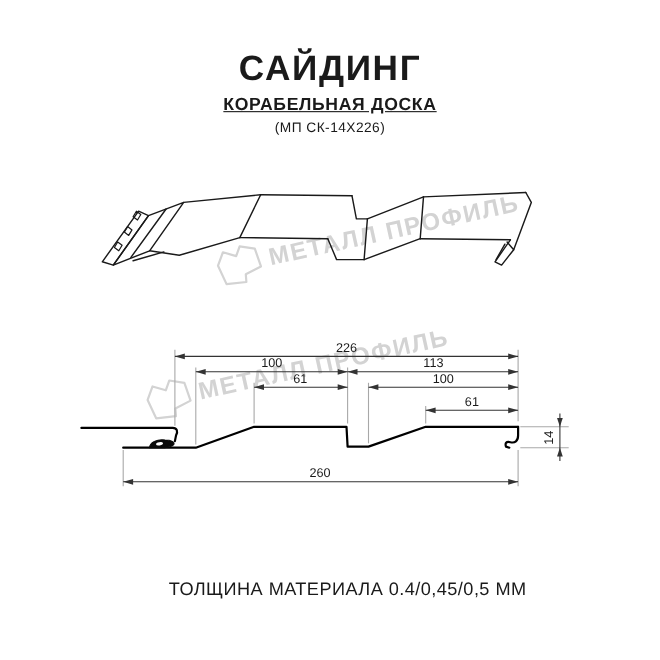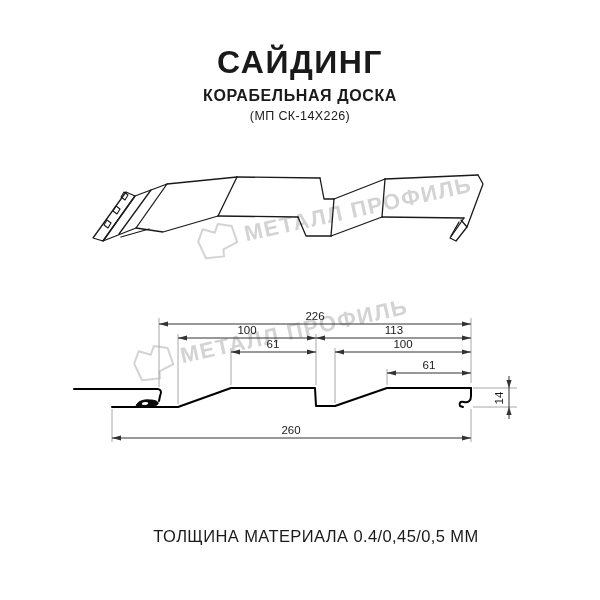--- a/index.html
+++ b/index.html
@@ -2,21 +2,21 @@
 <html><head>
 <meta charset="utf-8">
 <style>
   html,body{margin:0;padding:0;}
   .page{
     position:relative;width:600px;height:600px;background:#ffffff;overflow:hidden;
     font-family:"Liberation Sans","DejaVu Sans",sans-serif;color:#1a1a1a;
   }
   .header{position:absolute;top:46px;left:0;width:600px;text-align:center;}
   .title{font-size:32px;font-weight:800;letter-spacing:1.5px;line-height:1.05;}
-  .subtitle{margin-top:7px;font-size:16px;font-weight:700;letter-spacing:0.6px;}
+  .subtitle{margin-top:7px;font-size:16px;font-weight:700;letter-spacing:0.6px;text-decoration:underline;}
   .code{margin-top:4px;font-size:12.5px;font-weight:400;letter-spacing:0.4px;}
   .wm{
     position:absolute;display:flex;align-items:center;gap:6px;
     transform:rotate(-12.4deg);transform-origin:left center;
     color:#d3d3d3;font-weight:700;font-size:22px;letter-spacing:1.5px;
     white-space:nowrap;user-select:none;
   }
   .wm svg{display:block;}
   .footer{
     position:absolute;top:527px;left:16px;width:600px;text-align:center;

